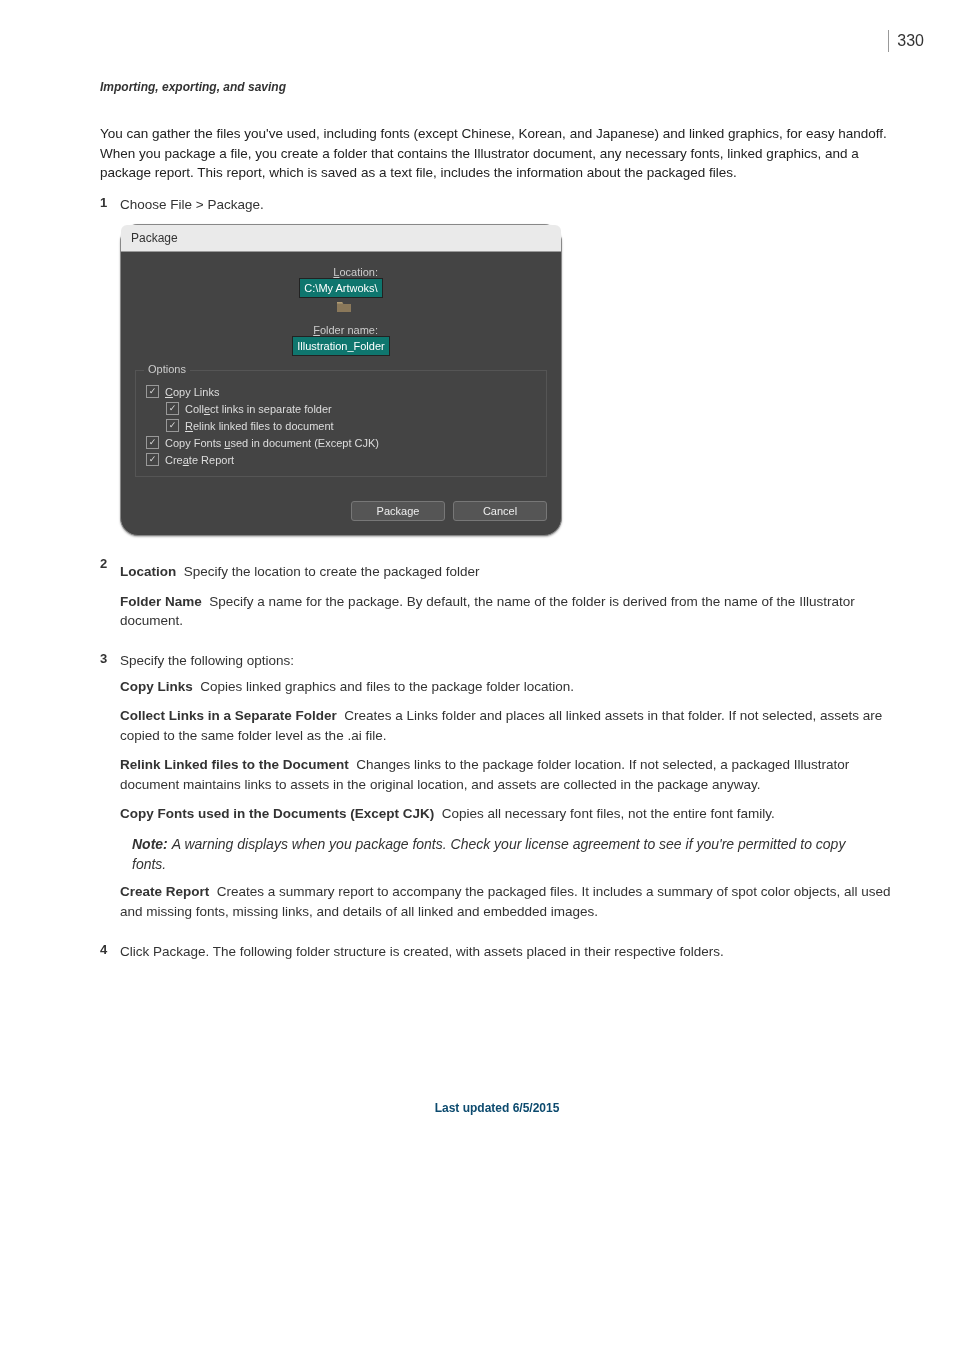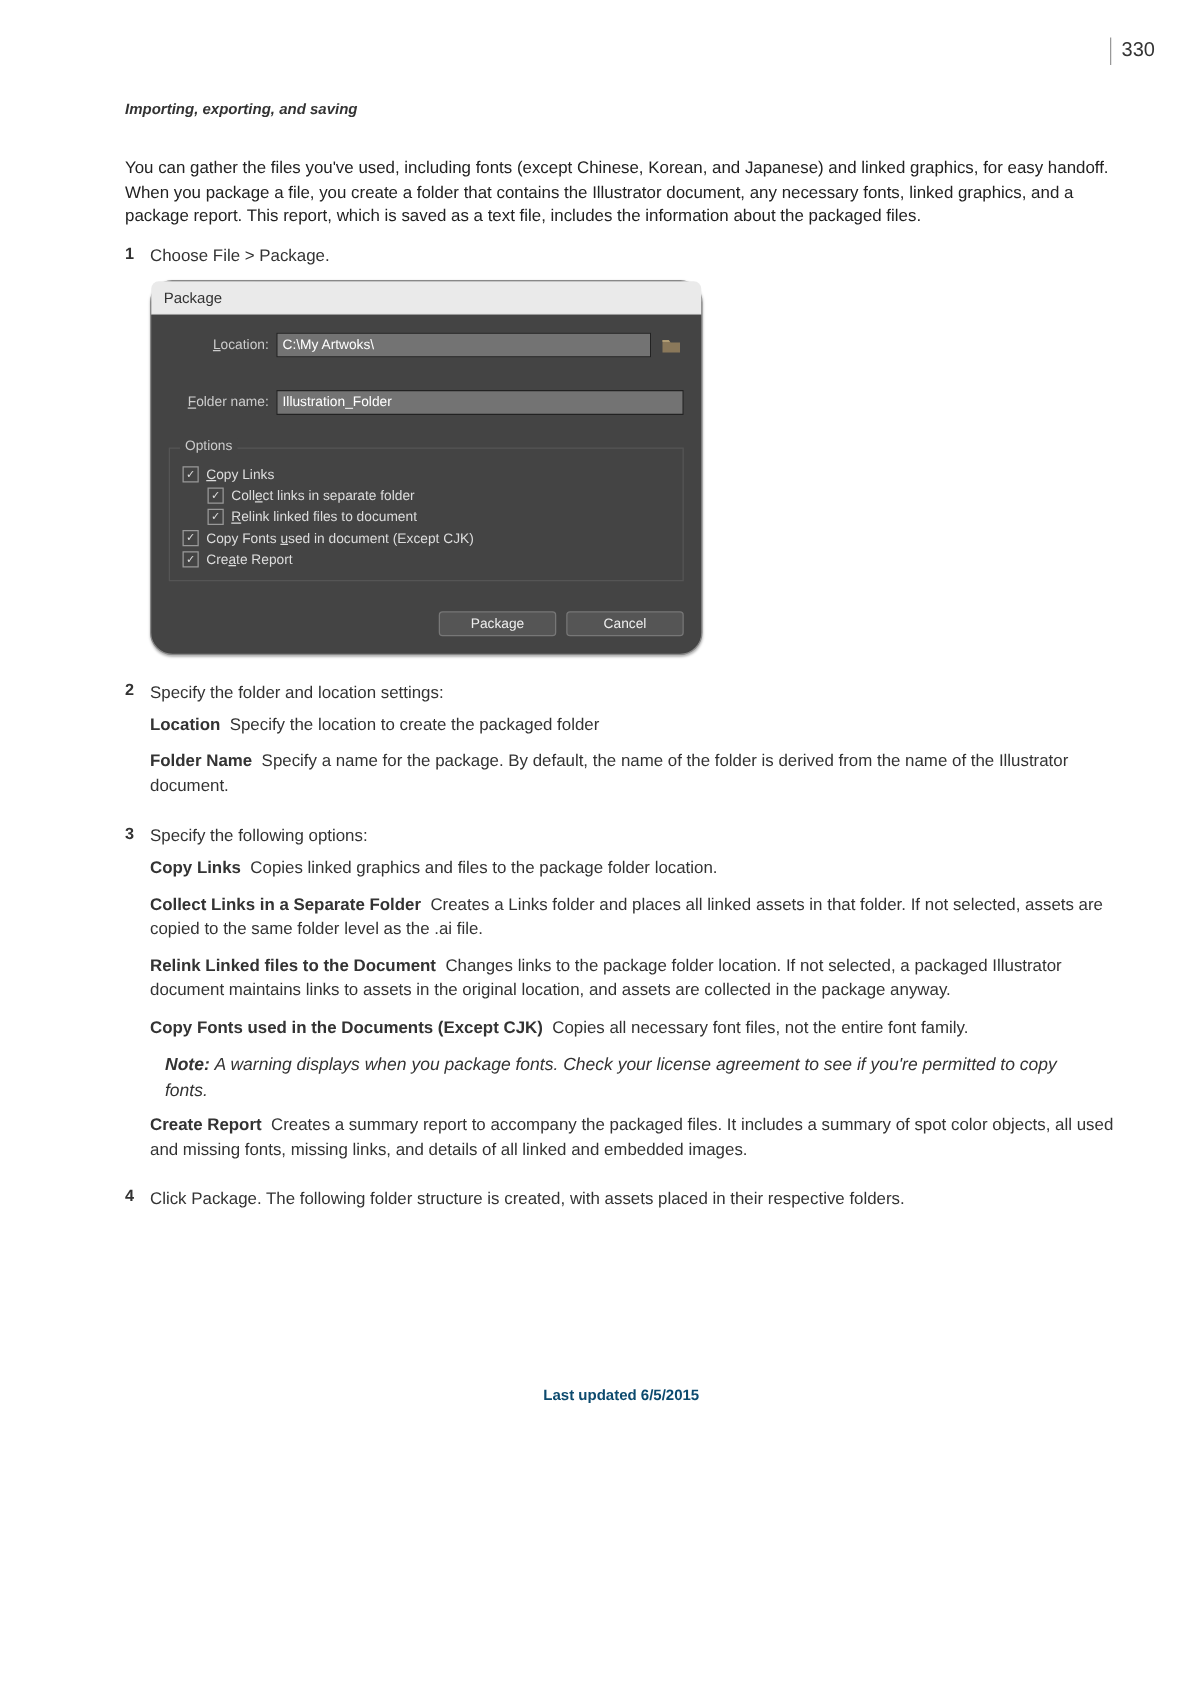--- a/index.html
+++ b/index.html
@@ -89,39 +89,40 @@
     border-bottom: 1px solid #999;
     border-radius: 6px 6px 0 0;
     font-size: 12px;
   }
   .dialog-body {
     padding: 14px 14px 6px 14px;
   }
   .row {
     display: flex;
     align-items: center;
-    margin-bottom: 26px;
+    margin-bottom: 10px;
+    flex-direction: column;
   }
   .row .lab {
     width: 80px;
     text-align: right;
     padding-right: 6px;
     color: #ccc;
   }
   .row .lab .u { text-decoration: underline; }
   .row .field {
     flex: 1;
     background: #333;
     border: 1px solid #222;
     height: 18px;
     line-height: 18px;
     padding: 0 4px;
     color: #ddd;
   }
-  .row .field.sel { background-color: #737373; color: #fff; }
+  .row .field.sel { background-color: #0f766e; color: #fff; }
   .folder-icon {
     width: 20px;
     height: 16px;
     margin-left: 6px;
     display: flex;
     align-items: center;
     justify-content: center;
   }
   .folder-icon svg { width: 16px; height: 14px; }
   .group {
@@ -235,21 +236,20 @@
     </div>
     <div class="dialog-buttons">
       <div class="dlg-btn">Package</div>
       <div class="dlg-btn">Cancel</div>
     </div>
   </div>
 
   <div class="step">
     <div class="step-num">2</div>
     <div class="step-body">
-      <div>Specify the folder and location settings:</div>
       <div class="def">
         <b>Location</b>&nbsp;&nbsp;<span>Specify the location to create the packaged folder</span>
       </div>
       <div class="def">
         <b>Folder Name</b>&nbsp;&nbsp;<span>Specify a name for the package. By default, the name of the folder is derived from the name of the Illustrator document.</span>
       </div>
     </div>
   </div>
 
   <div class="step">

